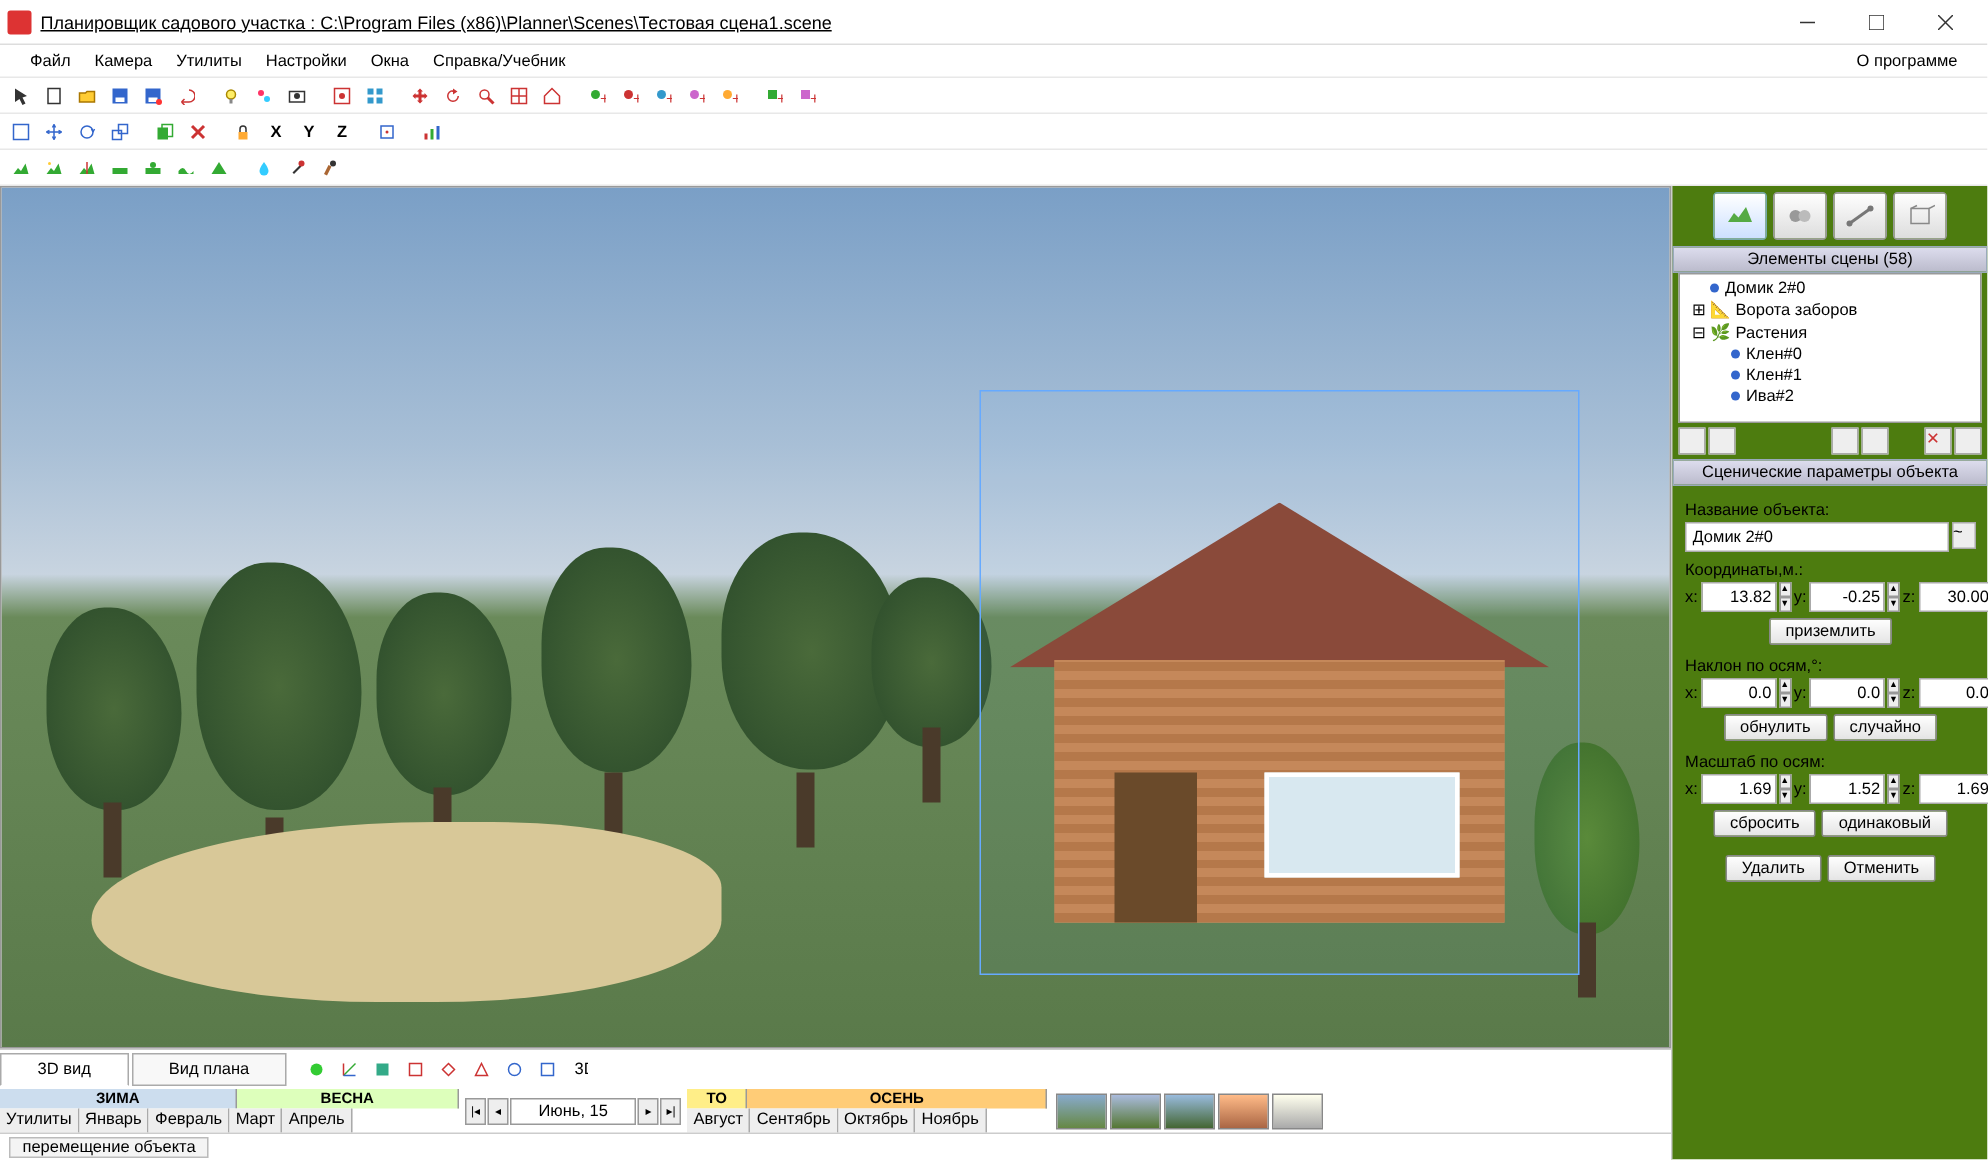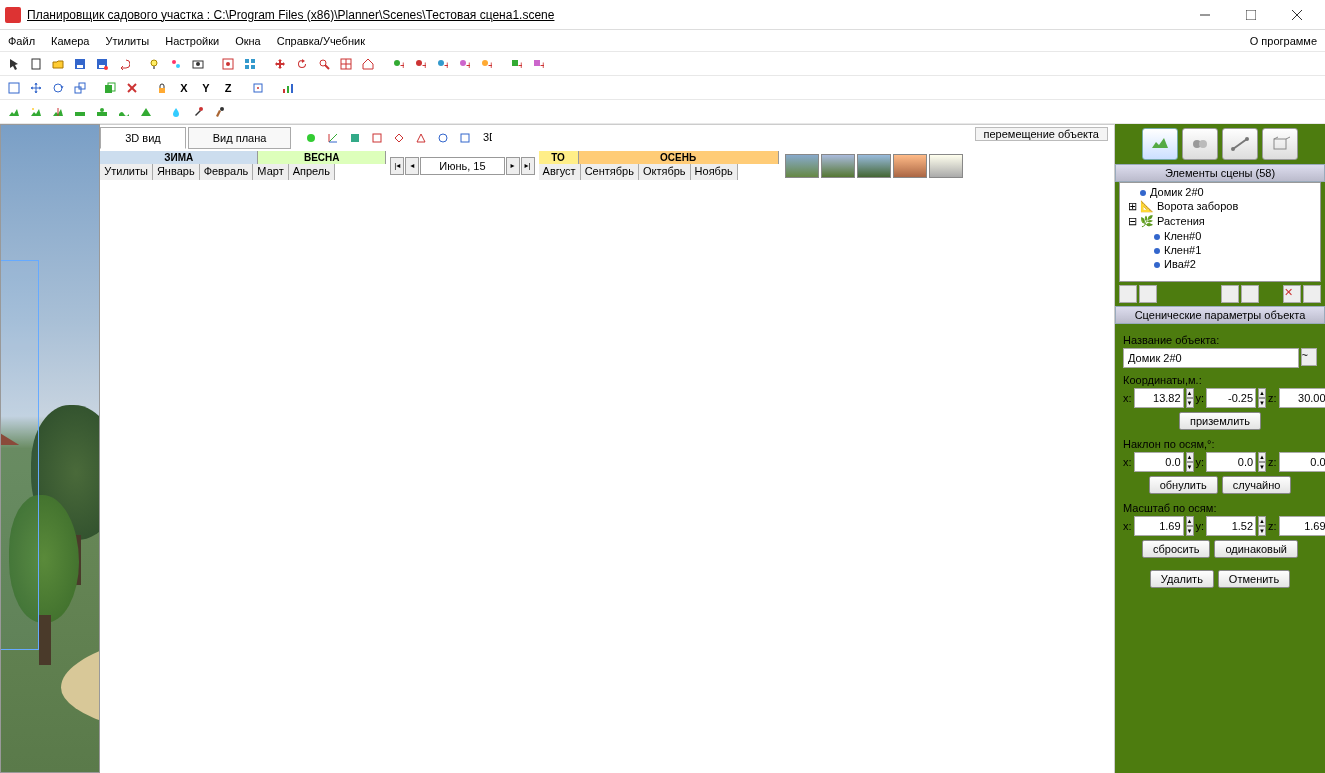--- a/index.html
+++ b/index.html
@@ -3,30 +3,30 @@
 <meta charset="utf-8">
 <style>
 * { box-sizing: border-box; margin: 0; padding: 0; font-family: "Segoe UI", Tahoma, sans-serif; font-size: 11px; }
 body { width: 1325px; height: 773px; background: #fff; display: flex; flex-direction: column; overflow: hidden; }
 
 .titlebar { height: 30px; display: flex; align-items: center; padding: 0 5px; border-bottom: 1px solid #ddd; }
 .titlebar .icon { width: 16px; height: 16px; background: #d33; border-radius: 2px; margin-right: 6px; }
 .titlebar .title { flex: 1; font-size: 12px; text-decoration: underline; }
 .winbtn { width: 46px; height: 30px; display: flex; align-items: center; justify-content: center; }
 
-.menubar { height: 22px; display: flex; align-items: center; padding: 0 0; border-bottom: 1px solid #e8e8e8; }
+.menubar { height: 22px; display: flex; align-items: center; padding: 0 12px; border-bottom: 1px solid #e8e8e8; }
 .menubar .menuitem { padding: 2px 8px; }
 .menubar .spacer { flex: 1; }
 
 .toolbar { height: 24px; display: flex; align-items: center; padding: 0 4px; border-bottom: 1px solid #e8e8e8; gap: 2px; }
 .tbtn { width: 20px; height: 20px; display: flex; align-items: center; justify-content: center; border: 1px solid transparent; }
 .tsep { width: 6px; }
 
 .main { flex: 1; display: flex; min-height: 0; }
-.viewport-col { flex: 1; display: flex; flex-direction: row; min-width: 0; border-radius: 15px; }
+.viewport-col { flex: 1; display: flex; flex-direction: column; min-width: 0; border-radius: 15px; }
 .viewport { flex: 1; position: relative; overflow: hidden; background: linear-gradient(180deg, #7a9fc6 0%, #a8bfd6 30%, #c8d4e0 45%, #6a8a5a 50%, #5a7a4a 100%); border: 1px solid #999; }
 .house { position: absolute; right: 100px; top: 210px; width: 320px; height: 280px; }
 .roof { position: absolute; top: 0; left: -20px; width: 360px; height: 110px; background: #8a4a3a; clip-path: polygon(50% 0, 100% 100%, 0 100%); }
 .wall { position: absolute; top: 105px; left: 10px; width: 300px; height: 175px; background: #c5885a; background-image: repeating-linear-gradient(0deg, #b5784a 0px, #b5784a 6px, #c5885a 6px, #c5885a 12px); }
 .door { position: absolute; top: 180px; left: 50px; width: 55px; height: 100px; background: #6a4a2a; }
 .window { position: absolute; top: 180px; left: 150px; width: 130px; height: 70px; background: #d8e8f0; border: 3px solid #fff; }
 .bbox { position: absolute; top: 135px; right: 60px; width: 400px; height: 390px; border: 1px solid #6af; background: rgba(100,180,255,0.05); }
 .ground-path { position: absolute; bottom: 30px; left: 60px; width: 420px; height: 120px; background: #d8c898; border-radius: 60% 40% 50% 50%; }
 .tree { position: absolute; width: 90px; height: 180px; }
 .trunk { position: absolute; bottom: 0; left: 42%; width: 12px; height: 50px; background: #4a3a2a; }
@@ -54,21 +54,21 @@
 .btnrow { display: flex; gap: 4px; justify-content: center; margin: 4px 0 8px; }
 .btn { padding: 2px 10px; border: 1px solid #888; background: linear-gradient(#fefefe,#e4e4e4); border-radius: 2px; }
 
 .bottombar { border-top: 1px solid #ccc; }
 .viewtabs { display: flex; align-items: center; height: 26px; }
 .viewtab { padding: 4px 24px; border: 1px solid #aaa; background: #f8f8f8; margin-right: 2px; }
 .viewtab.active { background: #fff; border-bottom-color: #fff; }
 .btoolbar { display: flex; align-items: center; gap: 2px; padding: 0 8px; }
 .season { flex: 0 0 auto; text-align: center; font-weight: bold; font-size: 10px; padding: 1px 4px; border-right: 1px solid #999; }
 .winter { background: #cde; width: 158px; }
-.spring { background: #dfb; width: 128px;}
+.spring { background: #dfb; width: 148px;}
 .summer { background: #fe8; width: 40px; }
 .autumn { background: #fc7; width: 200px; }
 .months { display: flex; height: 16px; font-size: 9px; }
 .month { border-right: 1px solid #aaa; padding: 1px 4px; background: #eee; }
 .date-nav { display: flex; align-items: center; padding: 0 4px; gap: 1px; }
 .date-nav .nb { width: 14px; height: 18px; border: 1px solid #999; background: #eee; text-align: center; line-height: 16px; font-size: 8px; }
 .date-nav .cur { padding: 2px 18px; border: 1px solid #999; background: #fff; }
 .thumbs { display: flex; gap: 2px; padding: 0 6px; }
 .thumb { width: 34px; height: 24px; border: 1px solid #888; background: linear-gradient(#8ac, #684); }
 

